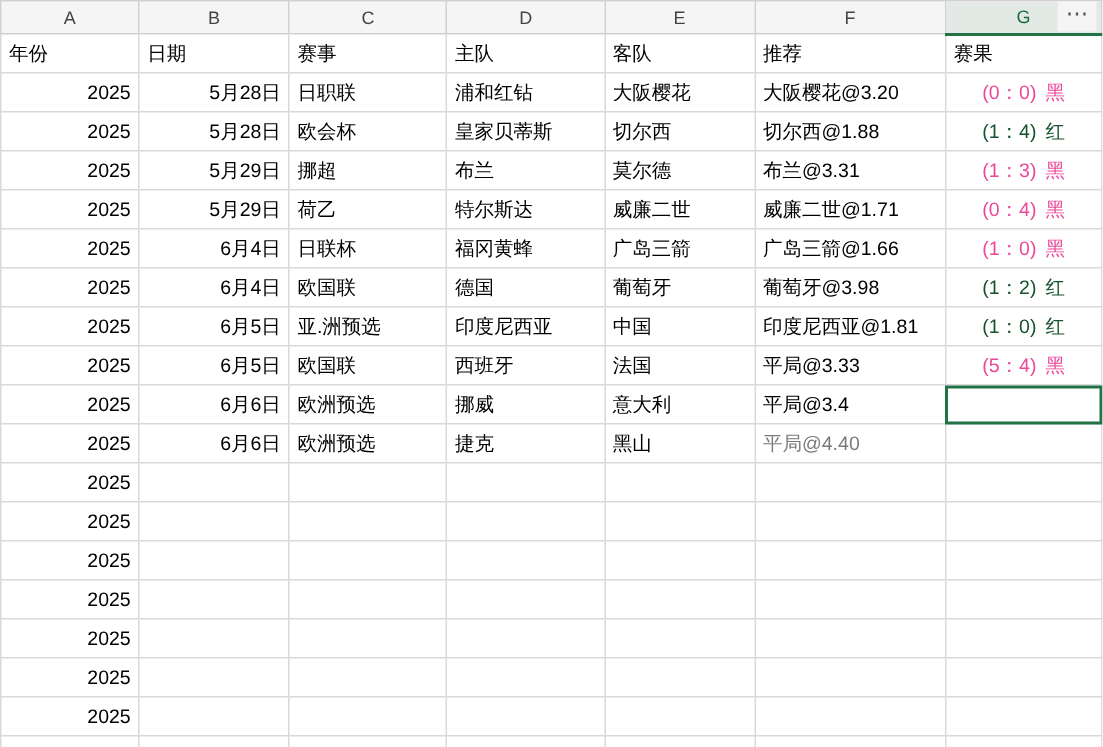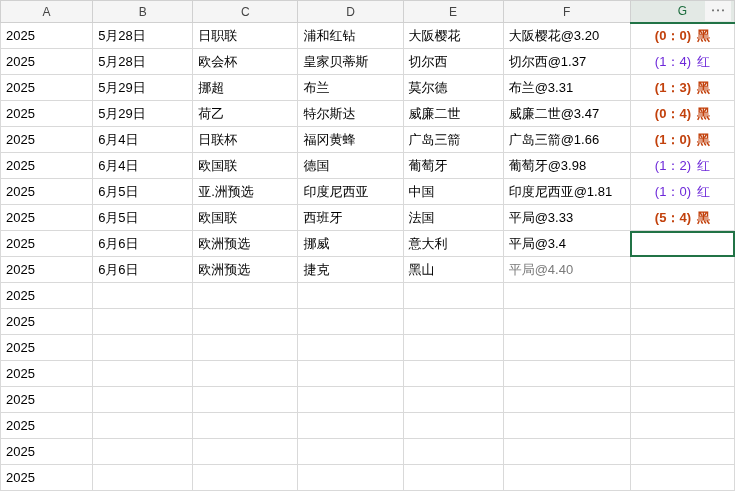--- a/index.html
+++ b/index.html
@@ -67,25 +67,25 @@
   }
   
   col.c-a { width: 92px; }
   col.c-b { width: 100px; }
   col.c-c { width: 105px; }
   col.c-d { width: 105px; }
   col.c-e { width: 100px; }
   col.c-f { width: 127px; }
   col.c-g { width: 104px; }
 
-  td.num { padding-right: 8px; }
+  td.num { text-align: right; padding-right: 8px; }
   td.ctr { text-align: center; }
   td.empty { }
-  .red { color: #6d28d9; text-align: center; }
-  .black { color: #c2410c; font-weight: bold; }
+  .red { color: #14532d; text-align: center; }
+  .black { color: #ec4899; }
   .bold { font-weight: bold; }
   .grayish { color: #7a7a7a; margin-left: 12px; }
   .res-score { }
   .res-tag { margin-left: 6px; }
   td.selected {
     outline: 2px solid #217346;
     outline-offset: -2px;
   }
 </style>
 </head>
@@ -109,55 +109,64 @@
       <tr class="colheaders">
         <th>A</th>
         <th>B</th>
         <th>C</th>
         <th>D</th>
         <th>E</th>
         <th>F</th>
         <th class="active-col">G</th>
       </tr>
 
+      <tr>
+        <td>年份</td>
+        <td>日期</td>
+        <td>赛事</td>
+        <td>主队</td>
+        <td>客队</td>
+        <td>推荐</td>
+        <td>赛果</td>
+      </tr>
 
       <tr>
         <td class="num">2025</td>
         <td class="num">5月28日</td>
         <td>日职联</td>
         <td>浦和红钻</td>
         <td>大阪樱花</td>
         <td>大阪樱花@3.20</td>
         <td class="ctr"><span class="res-score black">(0：0)</span><span class="res-tag black">黑</span></td>
       </tr>
       <tr>
         <td class="num">2025</td>
         <td class="num">5月28日</td>
         <td>欧会杯</td>
         <td>皇家贝蒂斯</td>
         <td>切尔西</td>
-        <td>切尔西@1.37</td>
+        <td>切尔西@1.88</td>
         <td class="ctr"><span class="res-score red">(1：4)</span><span class="res-tag red">红</span></td>
       </tr>
       <tr>
         <td class="num">2025</td>
         <td class="num">5月29日</td>
         <td>挪超</td>
         <td>布兰</td>
         <td>莫尔德</td>
         <td>布兰@3.31</td>
         <td class="ctr"><span class="res-score black">(1：3)</span><span class="res-tag black">黑</span></td>
       </tr>
       <tr>
         <td class="num">2025</td>
         <td class="num">5月29日</td>
         <td>荷乙</td>
         <td>特尔斯达</td>
         <td>威廉二世</td>
-        <td>威廉二世@3.47</td>
+        <td>威廉二世@1.71</td>
         <td class="ctr"><span class="res-score black">(0：4)</span><span class="res-tag black">黑</span></td>
       </tr>
       <tr>
         <td class="num">2025</td>
         <td class="num">6月4日</td>
         <td>日联杯</td>
         <td>福冈黄蜂</td>
         <td>广岛三箭</td>
         <td>广岛三箭@1.66</td>
         <td class="ctr"><span class="res-score black">(1：0)</span><span class="res-tag black">黑</span></td>

